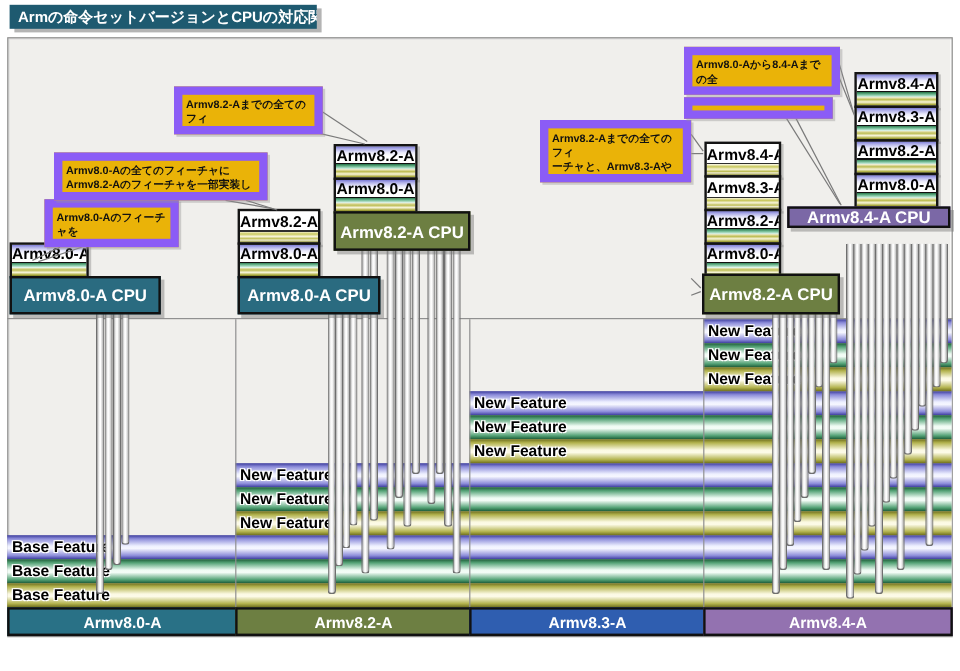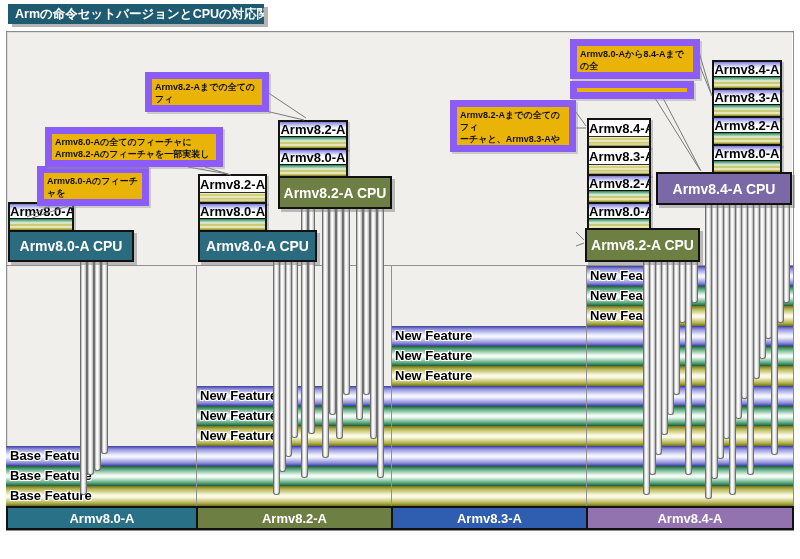--- a/index.html
+++ b/index.html
@@ -159,21 +159,21 @@
     <div class="cpu" style="left: 278px; top: 176px; width: 114px; height: 33px; background: rgb(109, 127, 66);">Armv8.2-A CPU</div>
     <div class="unit unit-partial" style="left: 587px; top: 118px; width: 64px;">Armv8.4-A</div>
     <div class="unit unit-partial" style="left: 587px; top: 146px; width: 64px;">Armv8.3-A</div>
     <div class="unit unit-full" style="left: 587px; top: 174px; width: 64px;">Armv8.2-A</div>
     <div class="unit unit-full" style="left: 587px; top: 202px; width: 64px;">Armv8.0-A</div>
     <div class="cpu" style="left: 585px; top: 228px; width: 115px; height: 34px; background: rgb(109, 127, 66);">Armv8.2-A CPU</div>
     <div class="unit unit-full" style="left: 712px; top: 60px; width: 70px;">Armv8.4-A</div>
     <div class="unit unit-full" style="left: 712px; top: 88px; width: 70px;">Armv8.3-A</div>
     <div class="unit unit-full" style="left: 712px; top: 116px; width: 70px;">Armv8.2-A</div>
     <div class="unit unit-full" style="left: 712px; top: 144px; width: 70px;">Armv8.0-A</div>
-    <div class="cpu" style="left: 656px; top: 172px; width: 136px; height: 33px; background: rgb(123, 104, 166);">Armv8.4-A CPU</div>
+    <div class="cpu" style="left: 656px; top: 172px; width: 136px; height: 18px; background: rgb(123, 104, 166);">Armv8.4-A CPU</div>
     <div class="callout" style="left: 37px; top: 166px; width: 112px; height: 40px;">Armv8.0-Aのフィーチャを
 全て実装したCPUが
 Armv8.0-A CPU</div>
     <div class="callout" style="left: 45px; top: 127px; width: 178px; height: 40px;">Armv8.0-Aの全てのフィーチャに
 Armv8.2-Aのフィーチャを一部実装した
 CPUはArmv8.0-A CPU</div>
     <div class="callout" style="left: 145px; top: 72px; width: 124px; height: 40px;">Armv8.2-Aまでの全てのフィ
 ーチャを実装したCPUは
 Armv8.2-A CPU</div>
     <div class="callout" style="left: 450px; top: 100px; width: 126px; height: 52px;">Armv8.2-Aまでの全てのフィ

